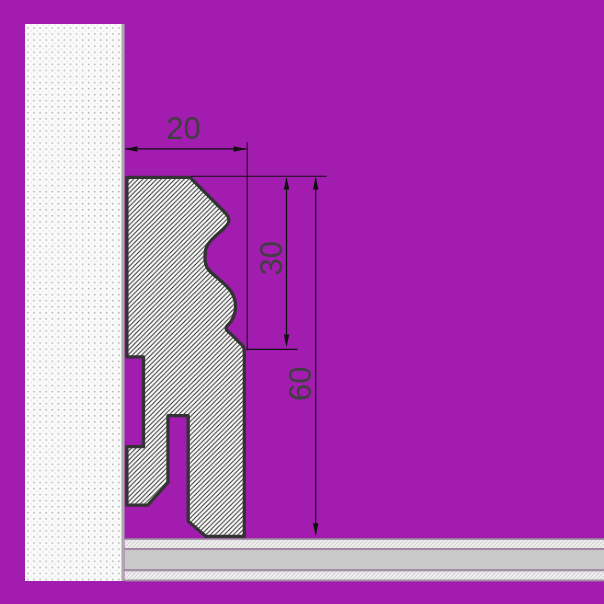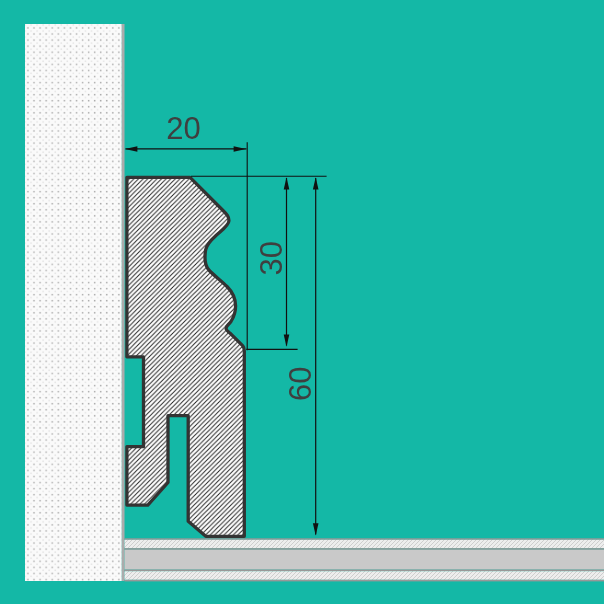--- a/index.html
+++ b/index.html
@@ -1,16 +1,16 @@
 <!DOCTYPE html>
 <html><head>
 <meta charset="utf-8">
 <style>
   html,body{margin:0;padding:0;background:#ffffff;}
-  #stage{position:relative;width:604px;height:604px;background:#14b8a6;overflow:hidden;}
+  #stage{position:relative;width:604px;height:604px;background:#a21caf;overflow:hidden;}
   svg{position:absolute;left:0;top:0;}
   text{font-family:"Liberation Sans",sans-serif;}
 </style>
 </head>
 <body>
 <div id="stage">
 <svg width="604" height="604" viewBox="0 0 604 604">
   <defs>
     <pattern id="walldots" x="26.47" y="26.47" width="6.06" height="6.06" patternUnits="userSpaceOnUse">
       <rect width="6.06" height="6.06" fill="#fafafa"></rect>

